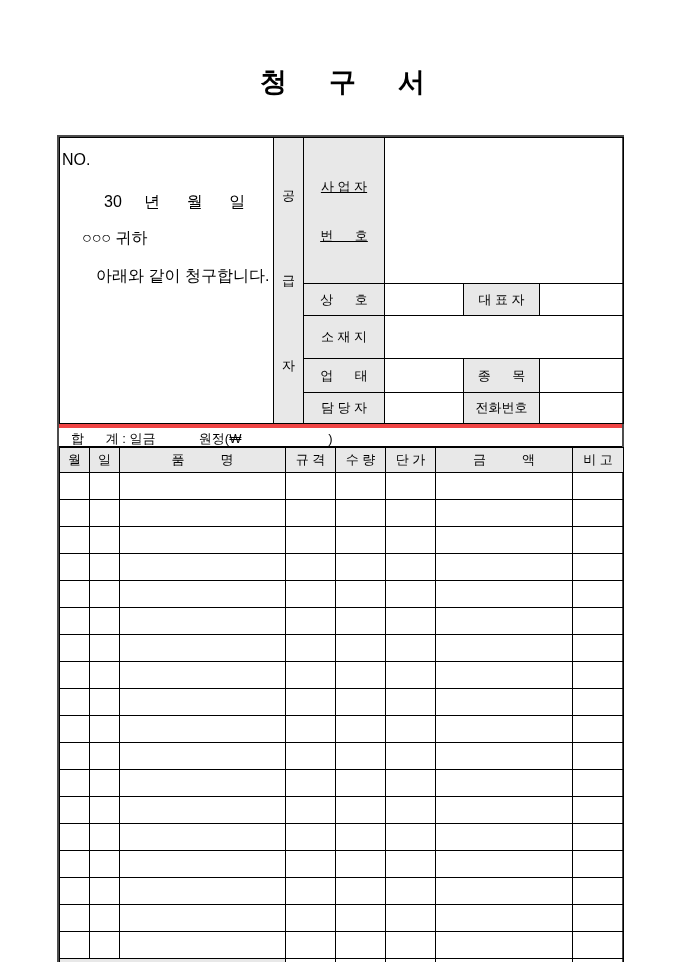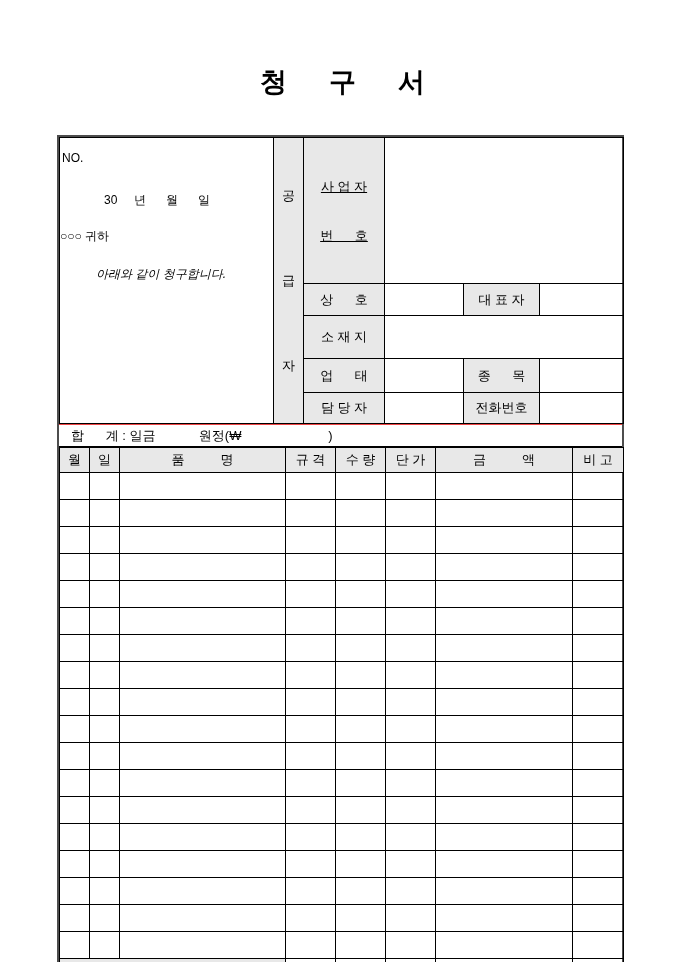--- a/index.html
+++ b/index.html
@@ -20,36 +20,36 @@
     border:2px solid #4d4d4d; background:#fff;
   }
 
   table { border-collapse:collapse; table-layout:fixed; width:100%; }
   td { border:1px solid #000; font-size:13px; overflow:hidden; white-space:pre; }
   .gray { background:#e8e8e8; }
   .center { text-align:center; }
 
   
   .header-table td { vertical-align:middle; }
-  .info-cell { position:relative; font-size:12px;text-align:right; }
+  .info-cell { position:relative; font-size:16px;text-align:right; }
   .info-cell .line { position:absolute; white-space:pre; }
   .line-no        { top:13px;  left:2px;  }
   .line-date      { top:54px;  left:44px; }
-  .line-recipient { top:90px;  left:0; }
-  .line-notice    { top:128px; left:36px;font-style:italic; }
+  .line-recipient { top:90px;  left:22px; }
+  .line-notice    { top:128px; left:36px; }
 
   .supplier-cell div {
     height:55px; display:flex; align-items:center; justify-content:center;
     font-size:13px;
   }
   .biz-no-cell div { line-height:19px;text-decoration:underline; }
 
   
   .summary-row {
-    border-top:1px solid #ef4444; border-bottom:1px solid #000;
+    border-top:4px solid #ef4444; border-bottom:1px solid #000;
     height:23px; line-height:22px; font-size:13px;
     padding-left:12px; white-space:pre;
   }
 
   
   .main-table td { text-align:center; }
   .main-table thead td { height:25px; }
   .main-table tbody.fill td { height:27px; }
   .main-table .total-row td { height:28px; }
 </style>

